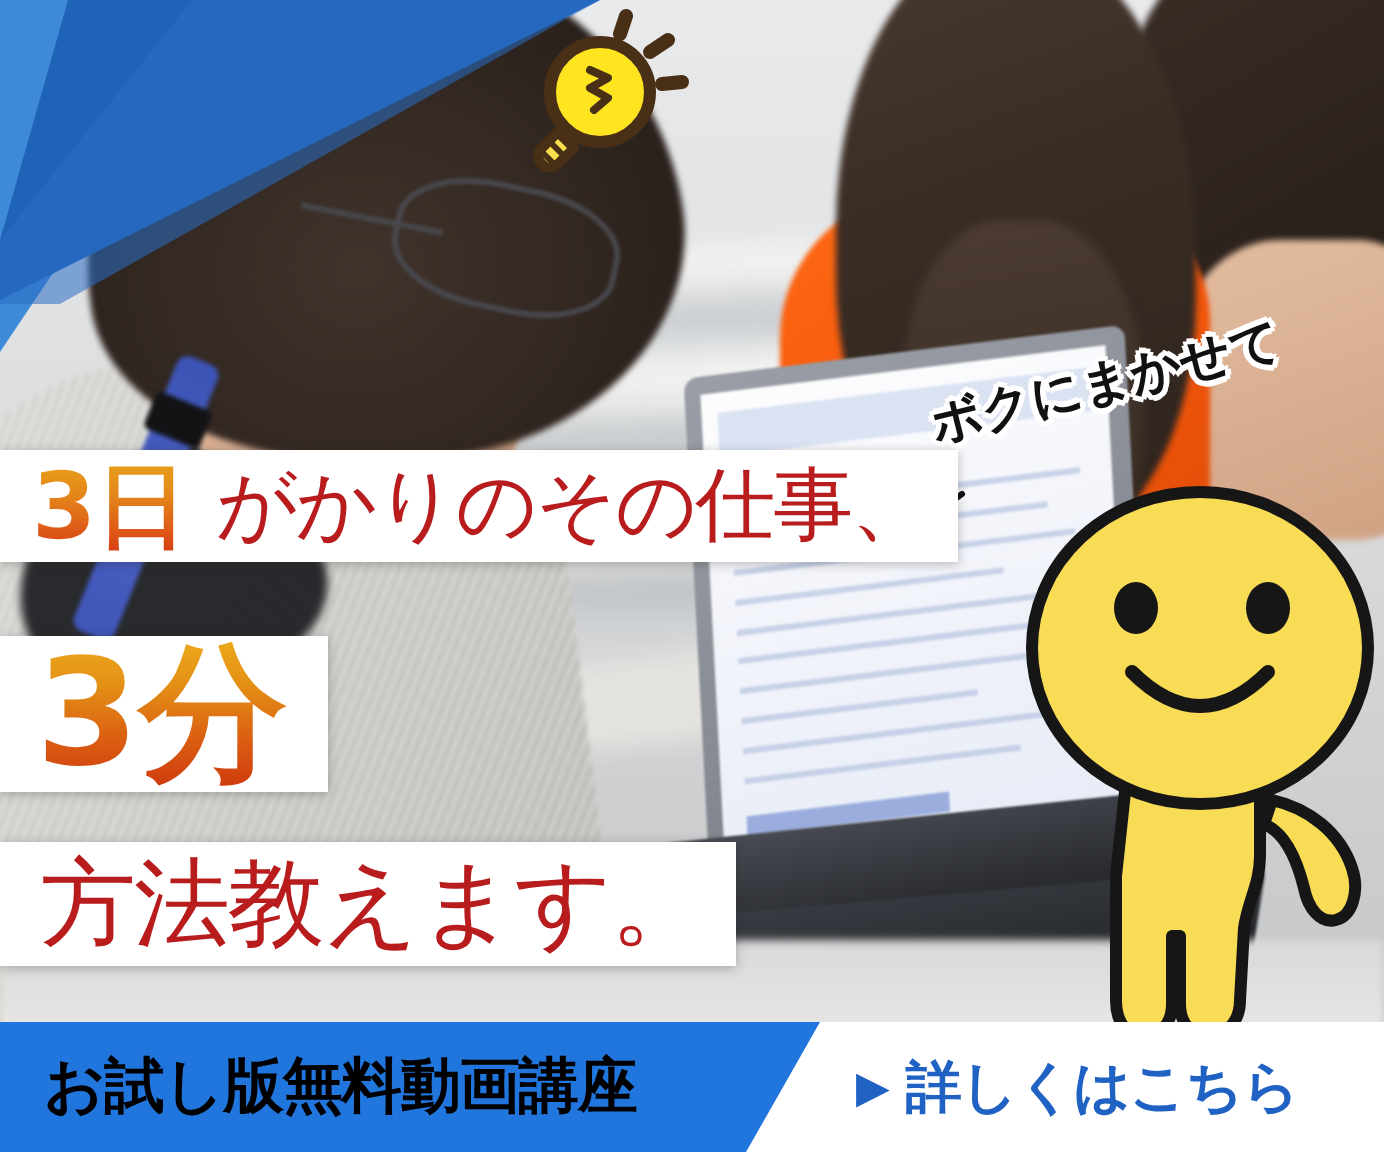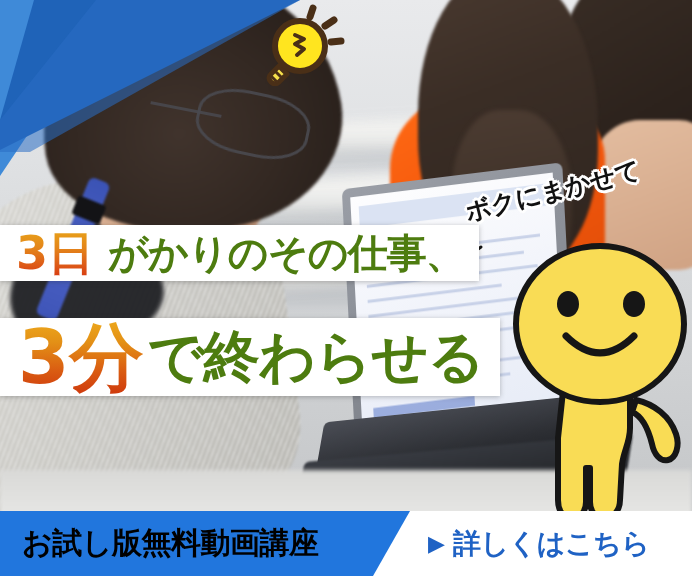--- a/index.html
+++ b/index.html
@@ -174,21 +174,21 @@
     position:absolute;
     background:#fff;
     box-shadow:0 1px 5px rgba(40,40,40,.30);
     display:flex;align-items:center;
     white-space:nowrap;
   }
   .band1{left:0;top:225px;height:56px;padding:0 14px 0 16px;}
   .band2{left:0;top:318px;height:78px;padding:0 16px 0 18px;}
   .band3{left:0;top:421px;height:62px;padding:0 16px 0 20px;}
 
-  .jp{font-family:"DejaVu Sans","Liberation Sans",sans-serif;font-weight:700;color:#4d7c0f;}
+  .jp{font-family:"DejaVu Sans","Liberation Sans",sans-serif;font-weight:400;color:#b91c1c;}
 
   .band1 .jp{font-size:40px;letter-spacing:-1px;line-height:1;}
   .band2 .jp{font-size:56px;letter-spacing:-1px;line-height:1;}
   .band3 .jp{font-size:48px;letter-spacing:-1px;line-height:1;}
 
   
   .accent{
     font-family:"DejaVu Sans","Liberation Sans",sans-serif;
     font-weight:700;
     background:linear-gradient(180deg,#e8a21a 0%,#e4861a 38%,#de5f18 72%,#d83d12 100%);
@@ -362,23 +362,25 @@
     </svg>
   </div>
 
   <div class="band band1">
     <span class="accent">3日</span>
     <span class="jp">がかりのその仕事、</span>
   </div>
 
   <div class="band band2">
     <span class="accent">3分</span>
-    <span class="jp">で終わらせる</span>
-  </div>
-
+  </div>
+
+  <div class="band band3">
+    <span class="jp">方法教えます。</span>
+  </div>
 
   <div class="cta">
     <div class="cta-blue">
       <span class="cta-blue-label">お試し版無料動画講座</span>
     </div>
     <div class="cta-link">
       <span class="cta-arrow">▶</span>
       <span class="cta-link-label">詳しくはこちら</span>
     </div>
   </div>

